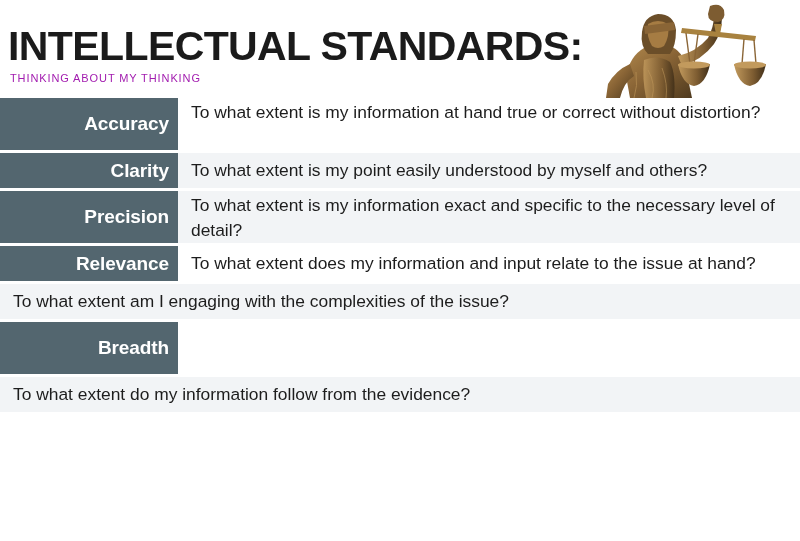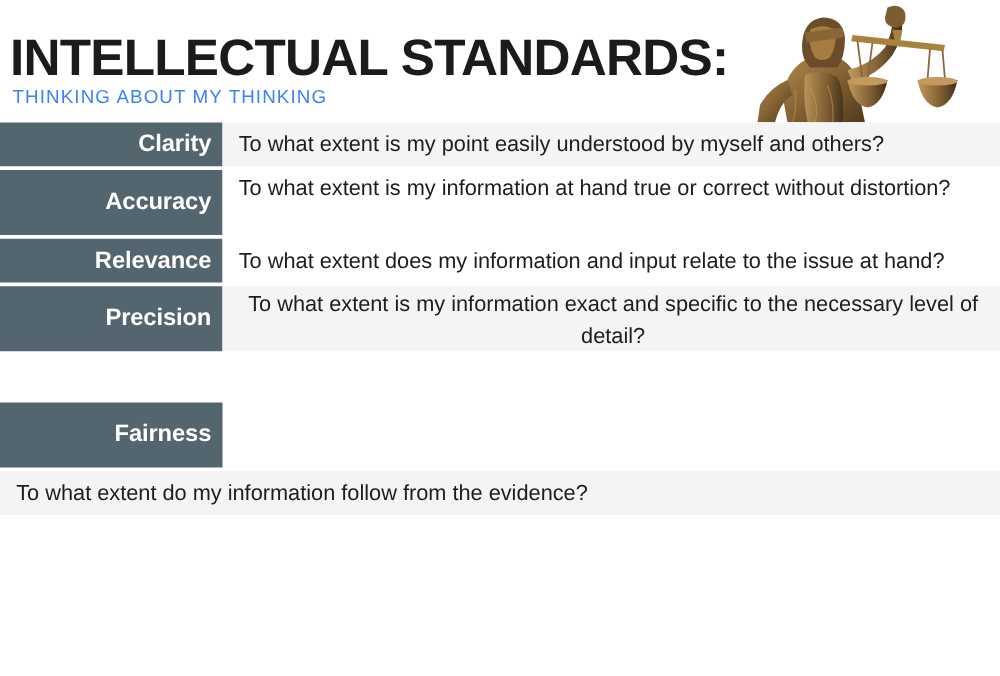--- a/index.html
+++ b/index.html
@@ -2,33 +2,33 @@
 <html><head>
 <meta charset="utf-8">
 <style>
   html,body{margin:0;padding:0;}
   body{
     width:800px;height:541px;overflow:hidden;
     background:#ffffff;
     font-family:"Liberation Sans","DejaVu Sans",sans-serif;
     -webkit-font-smoothing:antialiased;
   }
-  .poster{position:relative;width:800px;height:541px;background:#fff;text-align:center;}
+  .poster{position:relative;width:800px;height:541px;background:#fff;}
 
   
   .header{position:absolute;left:0;top:0;width:800px;height:98px;}
   .title{
     position:absolute;left:8px;top:24px;
     font-size:41px;line-height:44px;font-weight:bold;
     letter-spacing:-0.6px;color:#1b1b1b;white-space:nowrap;
   }
   .subtitle{
     position:absolute;left:10px;top:70px;
-    font-size:15px;line-height:16px;font-weight:normal;
-    letter-spacing:0.9px;color:#3b82f6;white-space:nowrap;
+    font-size:11px;line-height:16px;font-weight:normal;
+    letter-spacing:0.9px;color:#a21caf;white-space:nowrap;
   }
 
   
   .statue-wrap{position:absolute;left:586px;top:-2px;width:214px;height:100px;overflow:hidden;}
   .statue-wrap svg{display:block;}
 
   
   .table{position:absolute;left:0;top:98px;width:800px;}
   .row{display:flex;align-items:stretch;width:800px;margin-bottom:3px;}
   .row .label-cell{
@@ -117,45 +117,46 @@
       <g stroke="#c29a5d" stroke-width="1" opacity="0.55" fill="none">
         <path d="M62 72 Q70 86 66 100"></path>
         <path d="M76 70 Q82 86 80 100"></path>
         <path d="M50 74 Q52 88 48 100"></path>
       </g>
     </svg>
   </div>
 
   <div class="table">
 
+    <div class="row plain h2">
+      <div class="label-cell">Accuracy</div>
+      <div class="q-cell">To what extent is my information at hand true or correct without distortion?</div>
+    </div>
+
     <div class="row alt h1">
       <div class="label-cell">Clarity</div>
       <div class="q-cell">To what extent is my point easily understood by myself and others?</div>
     </div>
 
-    <div class="row plain h2">
-      <div class="label-cell">Accuracy</div>
-      <div class="q-cell">To what extent is my information at hand true or correct without distortion?</div>
+    <div class="row alt h2">
+      <div class="label-cell">Precision</div>
+      <div class="q-cell">To what extent is my information exact and specific to the necessary level of detail?</div>
     </div>
 
     <div class="row plain h1">
       <div class="label-cell">Relevance</div>
       <div class="q-cell">To what extent does my information and input relate to the issue at hand?</div>
     </div>
 
-    <div class="row alt h2">
-      <div class="label-cell">Precision</div>
-      <div class="q-cell">To what extent is my information exact and specific to the necessary level of detail?</div>
-    </div>
-
     <div class="row alt h1">
+      <div class="q-cell">To what extent am I engaging with the complexities of the issue?</div>
     </div>
 
     <div class="row plain h2">
-      <div class="label-cell">Fairness</div>
+      <div class="label-cell">Breadth</div>
     </div>
 
     <div class="row alt h1">
       <div class="q-cell">To what extent do my information follow from the evidence?</div>
     </div>
 
 
 
   </div>
 

